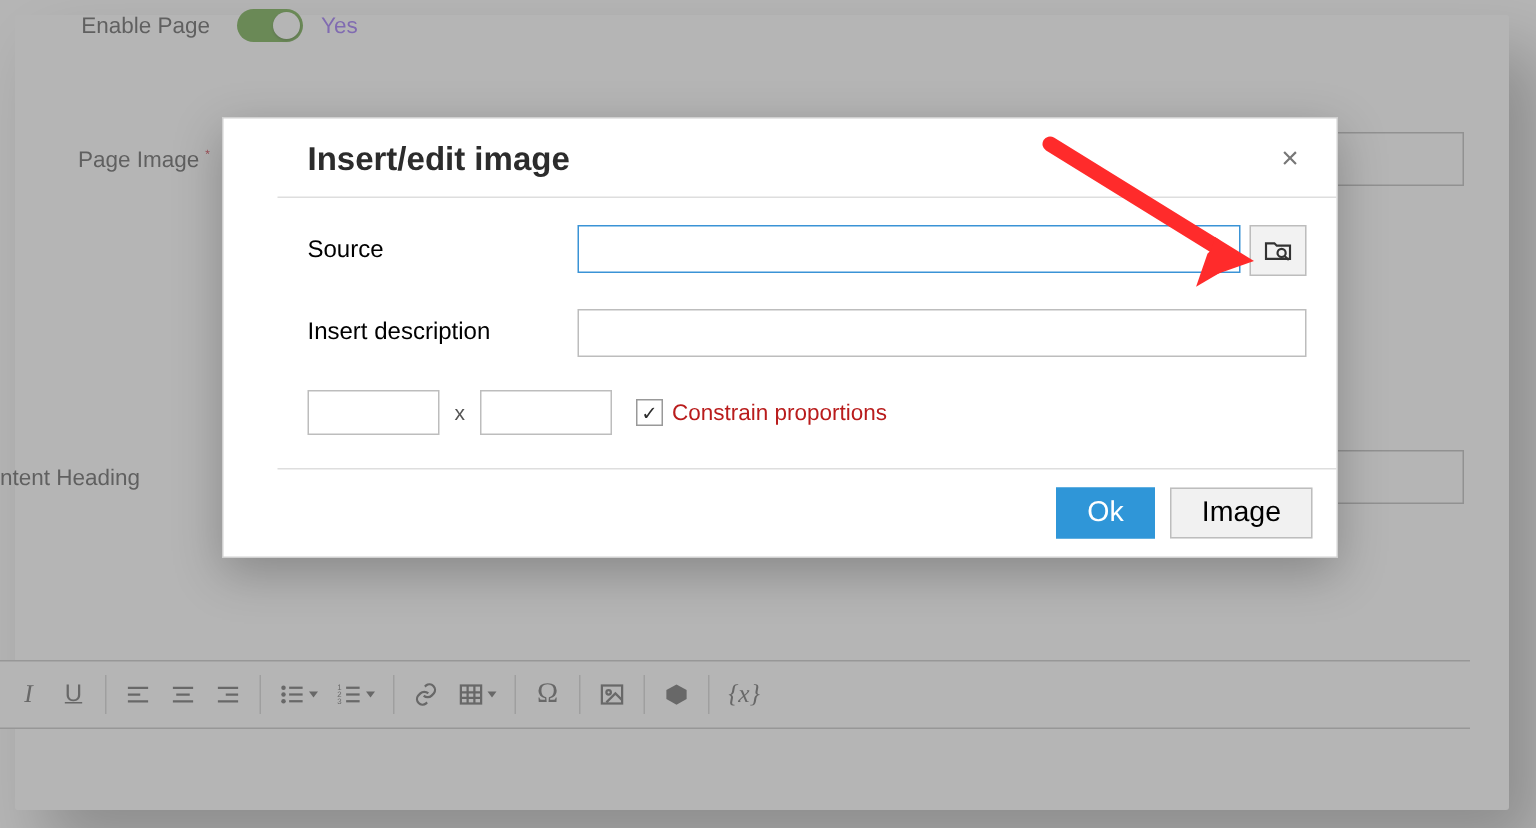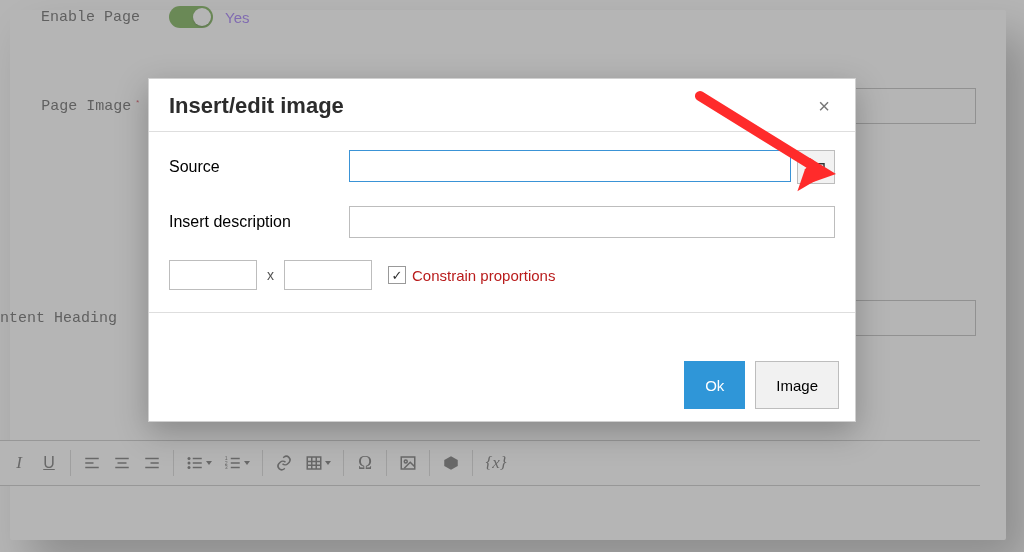--- a/index.html
+++ b/index.html
@@ -35,24 +35,23 @@
   }
   .form-row {
     position: absolute;
     left: 0; right: 40px;
     display: flex;
     align-items: center;
   }
   .form-label {
     width: 140px;
     text-align: right;
-    padding-right: 29px;
+    padding-right: 18px;
     color: #444;
     font-size: 15px;
-    font-family: Liberation Mono, monospace;
   }
   .field-input {
     border: 1px solid #b0b0b0;
     background: #fff;
     height: 34px;
     flex: 1;
   }
   .req-mark { color: #c23; font-size: 8px; margin-left: 4px; vertical-align: top; }
 
   .toggle {
@@ -115,20 +114,21 @@
   }
 
   
   .modal {
     position: absolute;
     left: 148px; top: 78px;
     width: 706px;
     background: #fff;
     border: 1px solid #d0d0d0;
     box-shadow: 0 10px 30px rgba(0,0,0,.25);
+    padding-left: 36px;
   }
   .modal-head {
     display: flex;
     align-items: center;
     justify-content: space-between;
     padding: 14px 20px 12px 20px;
     border-bottom: 1px solid #dedede;
   }
   .modal-title {
     font-size: 22px;
@@ -206,27 +206,27 @@
   .constrain-label { font-size: 15px; color: #b91c1c; }
 
   .modal-foot {
     border-top: 1px solid #dedede;
     padding: 12px 16px;
     display: flex;
     justify-content: flex-end;
     gap: 10px;
   }
   .btn {
-    height: 48px;
+    height: 34px;
     padding: 0 20px;
     border: 1px solid #bdbdbd;
     background: #f1f1f1;
-    font-size: 15px;
+    font-size: 19px;
     cursor: pointer;
-    display: inline-flex; align-items: center; margin-top: 36px;
+    display: inline-flex; align-items: center;
   }
   .btn-primary {
     background: #2f96d8;
     border-color: #2f96d8;
     color: #fff;
   }
 
   
   .annotation-arrow {
     position: absolute;

